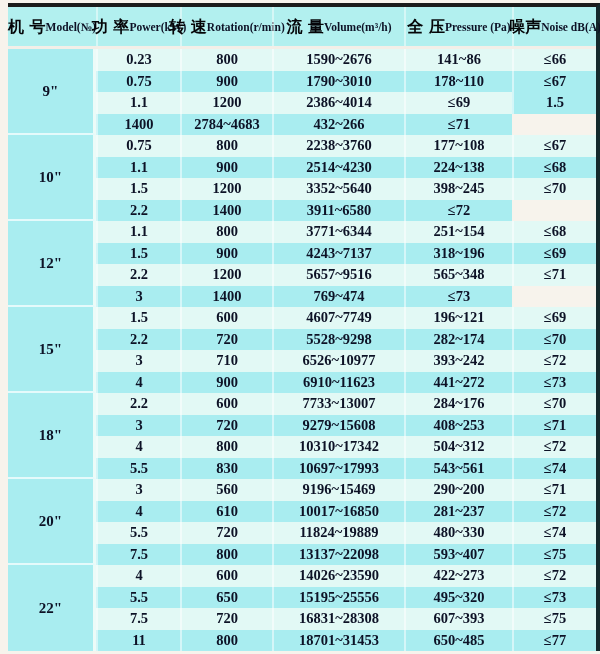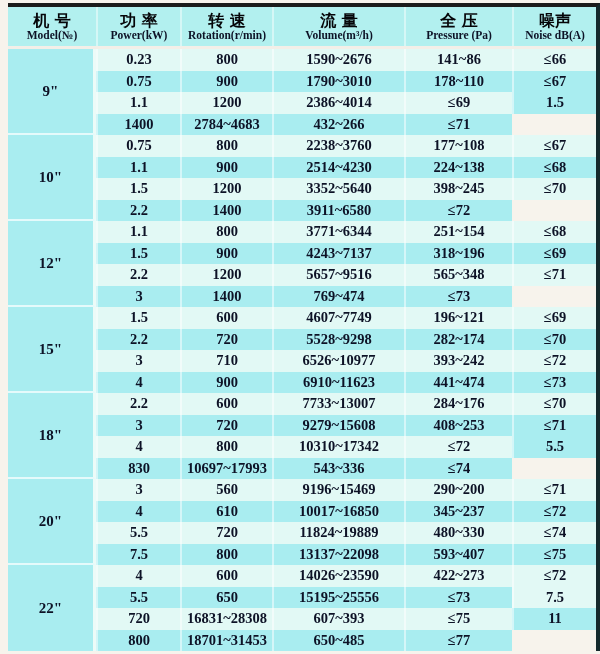--- a/index.html
+++ b/index.html
@@ -21,21 +21,21 @@
   }
   
   .header-row {
     display:grid;
     grid-template-columns:88px 84px 92px 132px 108px 84px;
     height:42px;
     background:#b2f0ef;
     border-bottom:3px solid #f3efe8;
   }
   .hcell {
-    display:flex; flex-direction:column; align-items:center; justify-content:center;
+    display:flex; align-items:center; justify-content:center;
     line-height:1.05; padding-top:1px;
     border-left:2px solid rgba(255,255,255,0.45);
   }
   .hcell:first-child { border-left:none; }
   .hcell .zh {
     font-family:"DejaVu Sans","Liberation Sans",sans-serif;
     font-weight:700; font-size:16px; color:#050508; white-space:nowrap;
   }
   .hcell .en {
     font-family:"Liberation Serif","DejaVu Serif",serif;
@@ -171,72 +171,74 @@
         <div class="dcell dark">282~174</div>
         <div class="dcell dark">≤70</div>
         <div class="dcell light">3</div>
         <div class="dcell light">710</div>
         <div class="dcell light">6526~10977</div>
         <div class="dcell light">393~242</div>
         <div class="dcell light">≤72</div>
         <div class="dcell dark">4</div>
         <div class="dcell dark">900</div>
         <div class="dcell dark">6910~11623</div>
-        <div class="dcell dark">441~474</div>
+        <div class="dcell dark">441~272</div>
         <div class="dcell dark">≤73</div>
         <div class="model-cell">18"</div>
         <div class="dcell light">2.2</div>
         <div class="dcell light">600</div>
         <div class="dcell light">7733~13007</div>
         <div class="dcell light">284~176</div>
         <div class="dcell light">≤70</div>
         <div class="dcell dark">3</div>
         <div class="dcell dark">720</div>
         <div class="dcell dark">9279~15608</div>
         <div class="dcell dark">408~253</div>
         <div class="dcell dark">≤71</div>
         <div class="dcell light">4</div>
         <div class="dcell light">800</div>
         <div class="dcell light">10310~17342</div>
+        <div class="dcell light">504~312</div>
         <div class="dcell light">≤72</div>
         <div class="dcell dark">5.5</div>
         <div class="dcell dark">830</div>
         <div class="dcell dark">10697~17993</div>
-        <div class="dcell dark">543~336</div>
+        <div class="dcell dark">543~561</div>
         <div class="dcell dark">≤74</div>
         <div class="model-cell">20"</div>
         <div class="dcell light">3</div>
         <div class="dcell light">560</div>
         <div class="dcell light">9196~15469</div>
         <div class="dcell light">290~200</div>
         <div class="dcell light">≤71</div>
         <div class="dcell dark">4</div>
         <div class="dcell dark">610</div>
         <div class="dcell dark">10017~16850</div>
-        <div class="dcell dark">345~237</div>
+        <div class="dcell dark">281~237</div>
         <div class="dcell dark">≤72</div>
         <div class="dcell light">5.5</div>
         <div class="dcell light">720</div>
         <div class="dcell light">11824~19889</div>
         <div class="dcell light">480~330</div>
         <div class="dcell light">≤74</div>
         <div class="dcell dark">7.5</div>
         <div class="dcell dark">800</div>
         <div class="dcell dark">13137~22098</div>
         <div class="dcell dark">593~407</div>
         <div class="dcell dark">≤75</div>
         <div class="model-cell last">22"</div>
         <div class="dcell light">4</div>
         <div class="dcell light">600</div>
         <div class="dcell light">14026~23590</div>
         <div class="dcell light">422~273</div>
         <div class="dcell light">≤72</div>
         <div class="dcell dark">5.5</div>
         <div class="dcell dark">650</div>
         <div class="dcell dark">15195~25556</div>
+        <div class="dcell dark">495~320</div>
         <div class="dcell dark">≤73</div>
         <div class="dcell light">7.5</div>
         <div class="dcell light">720</div>
         <div class="dcell light">16831~28308</div>
         <div class="dcell light">607~393</div>
         <div class="dcell light">≤75</div>
         <div class="dcell dark">11</div>
         <div class="dcell dark">800</div>
         <div class="dcell dark">18701~31453</div>
         <div class="dcell dark">650~485</div>

